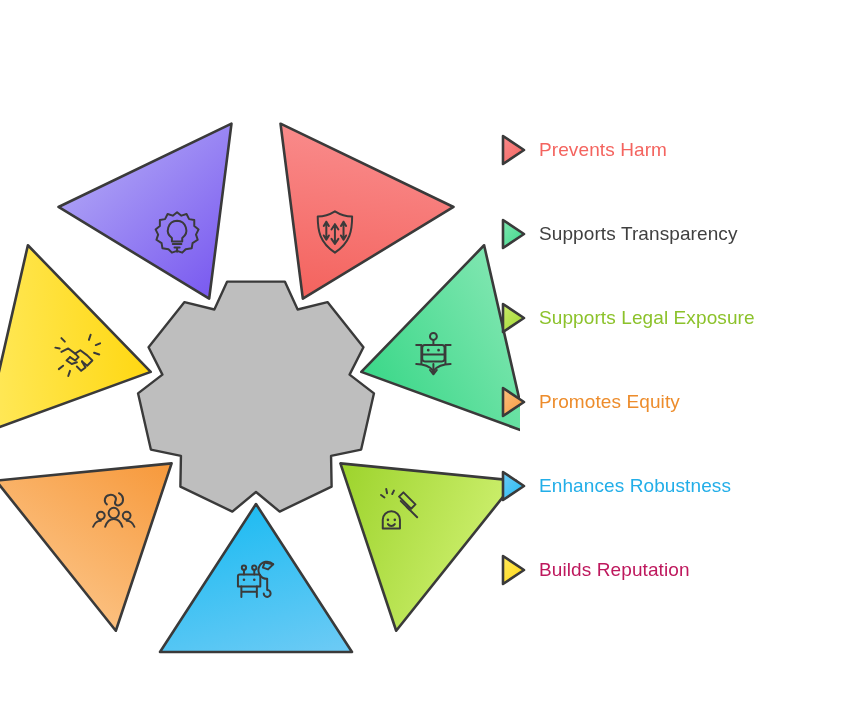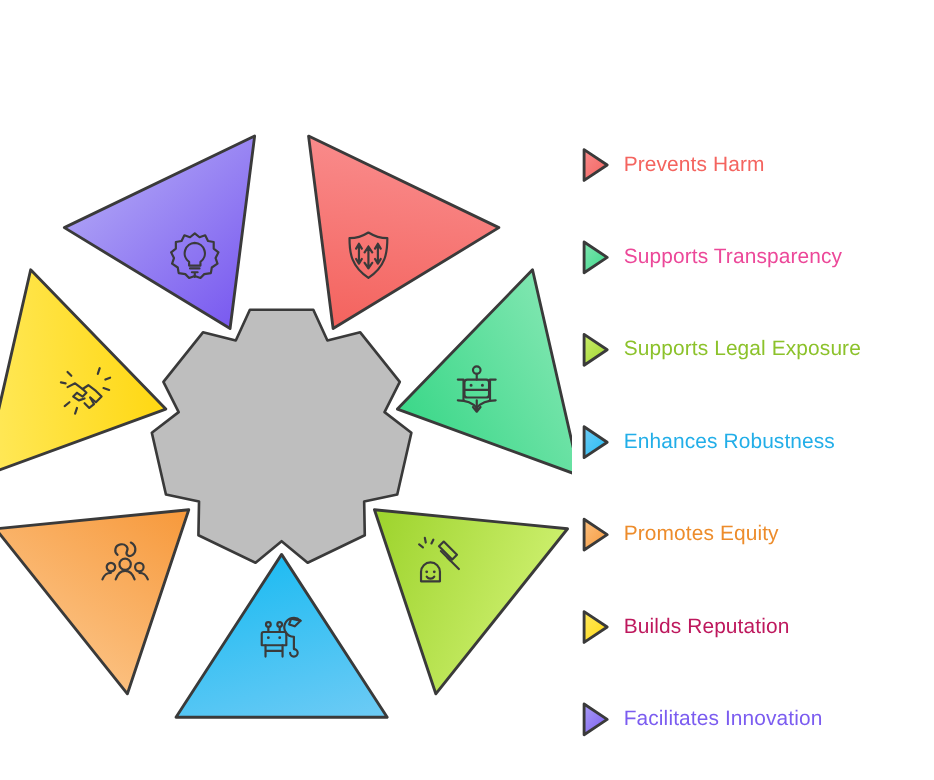--- a/index.html
+++ b/index.html
@@ -15,21 +15,21 @@
 
   
   .diagram-wrap{
     position:absolute;left:0;top:0;width:520px;height:709px;
   }
   .diagram-svg{display:block;width:520px;height:709px;}
 
   
   .legend{
     position:absolute;
-    left:528px;top:108px;
+    left:500px;top:108px;
     width:315px;
   }
   .legend-item{
     display:flex;
     align-items:center;
     height:84px;
     gap:13px;
   }
   .legend-marker{
     flex:0 0 auto;
@@ -182,82 +182,70 @@
     <div class="legend-item">
       <svg class="legend-marker" viewBox="0 0 26 34">
         <defs>
             <linearGradient id="lg1" x1="0" y1="0" x2="1" y2="1">
           <stop offset="0%" stop-color="#7FE6B0"></stop>
               <stop offset="100%" stop-color="#3DD88A"></stop>
             </linearGradient>
           </defs>
         <path d="M3 3 L24 17 L3 31 Z" fill="url(#lg1)" stroke="#3A3A3A" stroke-width="2.6" stroke-linejoin="round"></path>
       </svg>
-      <span class="legend-label" style="color:#ec4899">Supports Transparency</span>
+      <span class="legend-label" style="color:#404040">Supports Transparency</span>
     </div>
 
     <div class="legend-item">
       <svg class="legend-marker" viewBox="0 0 26 34">
         <defs>
             <linearGradient id="lg2" x1="0" y1="0" x2="1" y2="1">
           <stop offset="0%" stop-color="#CBEE6B"></stop>
               <stop offset="100%" stop-color="#9ED42E"></stop>
             </linearGradient>
           </defs>
         <path d="M3 3 L24 17 L3 31 Z" fill="url(#lg2)" stroke="#3A3A3A" stroke-width="2.6" stroke-linejoin="round"></path>
       </svg>
       <span class="legend-label" style="color:#8CC22B">Supports Legal Exposure</span>
     </div>
 
     <div class="legend-item">
       <svg class="legend-marker" viewBox="0 0 26 34">
         <defs>
+            <linearGradient id="lg4" x1="0" y1="0" x2="1" y2="1">
+          <stop offset="0%" stop-color="#FBBF7E"></stop>
+              <stop offset="100%" stop-color="#F79A3D"></stop>
+            </linearGradient>
+          </defs>
+        <path d="M3 3 L24 17 L3 31 Z" fill="url(#lg4)" stroke="#3A3A3A" stroke-width="2.6" stroke-linejoin="round"></path>
+      </svg>
+      <span class="legend-label" style="color:#ED8C2B">Promotes Equity</span>
+    </div>
+
+    <div class="legend-item">
+      <svg class="legend-marker" viewBox="0 0 26 34">
+        <defs>
             <linearGradient id="lg3" x1="0" y1="0" x2="1" y2="1">
           <stop offset="0%" stop-color="#6ECBF5"></stop>
               <stop offset="100%" stop-color="#22BCF2"></stop>
             </linearGradient>
           </defs>
         <path d="M3 3 L24 17 L3 31 Z" fill="url(#lg3)" stroke="#3A3A3A" stroke-width="2.6" stroke-linejoin="round"></path>
       </svg>
       <span class="legend-label" style="color:#22AEE8">Enhances Robustness</span>
     </div>
 
     <div class="legend-item">
       <svg class="legend-marker" viewBox="0 0 26 34">
         <defs>
-            <linearGradient id="lg4" x1="0" y1="0" x2="1" y2="1">
-          <stop offset="0%" stop-color="#FBBF7E"></stop>
-              <stop offset="100%" stop-color="#F79A3D"></stop>
-            </linearGradient>
-          </defs>
-        <path d="M3 3 L24 17 L3 31 Z" fill="url(#lg4)" stroke="#3A3A3A" stroke-width="2.6" stroke-linejoin="round"></path>
-      </svg>
-      <span class="legend-label" style="color:#ED8C2B">Promotes Equity</span>
-    </div>
-
-    <div class="legend-item">
-      <svg class="legend-marker" viewBox="0 0 26 34">
-        <defs>
             <linearGradient id="lg5" x1="0" y1="0" x2="1" y2="1">
           <stop offset="0%" stop-color="#FFE95C"></stop>
               <stop offset="100%" stop-color="#FFD814"></stop>
             </linearGradient>
           </defs>
         <path d="M3 3 L24 17 L3 31 Z" fill="url(#lg5)" stroke="#3A3A3A" stroke-width="2.6" stroke-linejoin="round"></path>
       </svg>
       <span class="legend-label" style="color:#be185d">Builds Reputation</span>
     </div>
 
-    <div class="legend-item">
-      <svg class="legend-marker" viewBox="0 0 26 34">
-        <defs>
-            <linearGradient id="lg6" x1="0" y1="0" x2="1" y2="1">
-          <stop offset="0%" stop-color="#A99CF5"></stop>
-              <stop offset="100%" stop-color="#7B5CF0"></stop>
-            </linearGradient>
-          </defs>
-        <path d="M3 3 L24 17 L3 31 Z" fill="url(#lg6)" stroke="#3A3A3A" stroke-width="2.6" stroke-linejoin="round"></path>
-      </svg>
-      <span class="legend-label" style="color:#7B5CF0">Facilitates Innovation</span>
-    </div>
 
   </div>
 </div>
 
 </body></html>

